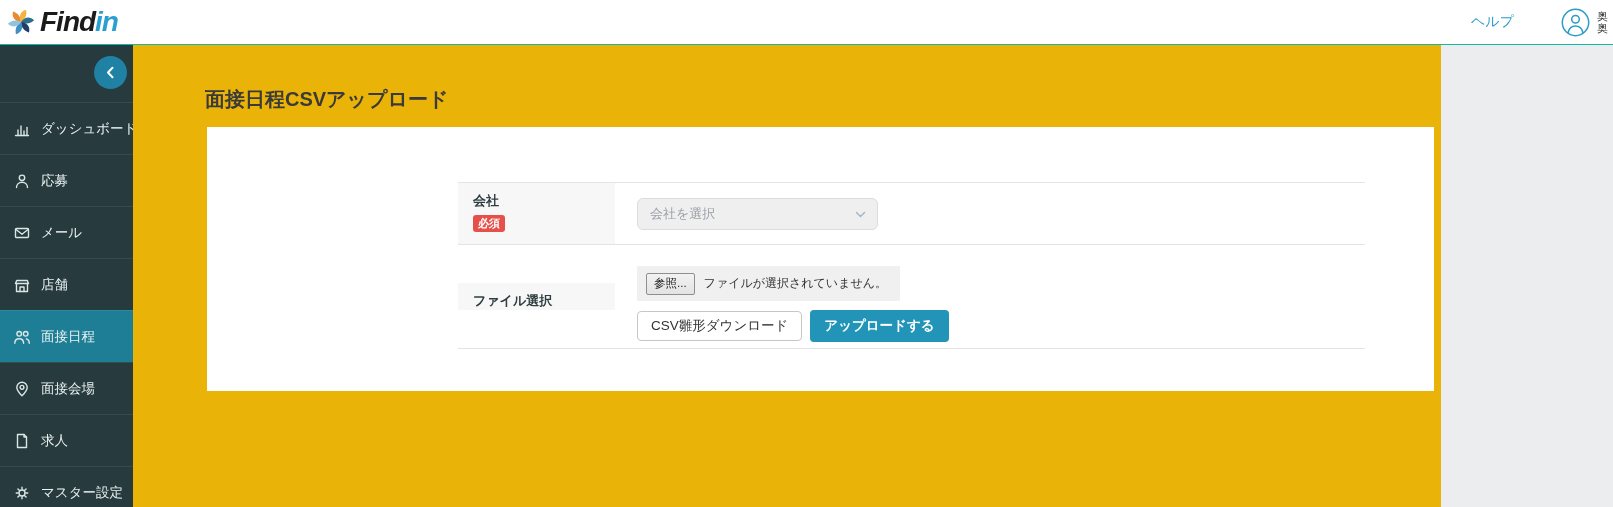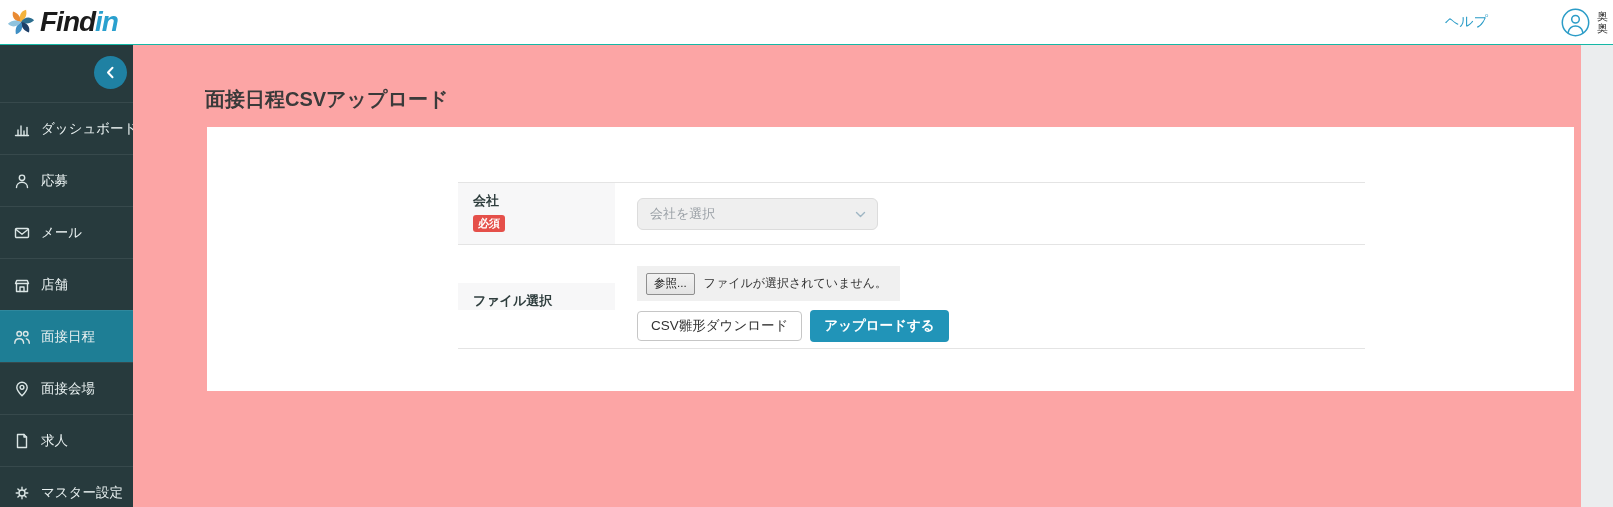--- a/index.html
+++ b/index.html
@@ -14,21 +14,21 @@
     background:#fff; border-bottom:1px solid #14b8a6;
     display:flex; align-items:center; padding-left:5px; z-index:5;
   }
   .logo { display:flex; align-items:center; gap:3px; cursor:pointer; }
   .logo-text {
     font-size:28px; font-weight:bold; font-style:italic;
     letter-spacing:-1px; color:#1b1b1b; line-height:1;
   }
   .logo-text .brand-in { color:#2aa0ce; }
   .header-right { margin-left:auto; display:flex; align-items:center; }
-  .help-link { color:#2b9cc7; font-size:14px; cursor:pointer; margin-right:73px; }
+  .help-link { color:#2b9cc7; font-size:14px; cursor:pointer; margin-right:47px; }
   .avatar { width:29px; height:29px; cursor:pointer; }
   .user-name {
     margin-left:7px; font-size:11px; line-height:12px; color:#333;
     white-space:nowrap; width:16px;
   }
   
   .sidebar {
     position:absolute; top:45px; left:0; width:133px; height:462px;
     background:#273a3d; overflow:hidden;
   }
@@ -44,22 +44,22 @@
     font-size:13.5px; color:#e9f1f1; cursor:pointer; white-space:nowrap;
   }
   .nav-item.active { background:#1e7e95; }
   .nav-icon { width:18px; height:18px; flex:none; }
   .nav-icon path, .nav-icon circle, .nav-icon rect, .nav-icon line {
     fill:none; stroke:#dbe6e6; stroke-width:1.4;
     stroke-linecap:round; stroke-linejoin:round;
   }
   
   .main {
-    position:absolute; top:45px; left:133px; width:1448px; height:462px;
-    background:#fca5a5; overflow:hidden;
+    position:absolute; top:45px; left:133px; width:1308px; height:462px;
+    background:#eab308; overflow:hidden;
   }
   .page-title {
     margin:41px 0 0 72px; font-size:20px; font-weight:600; color:#3a3a3a;
   }
   .alert {
     margin:23px 7px 0 74px; height:71px;
     background:#fdf1f1; border:1px solid #cf2525;
     display:flex; align-items:center; padding:0 20px;
   }
   .alert-icon { width:27px; height:27px; flex:none; }

